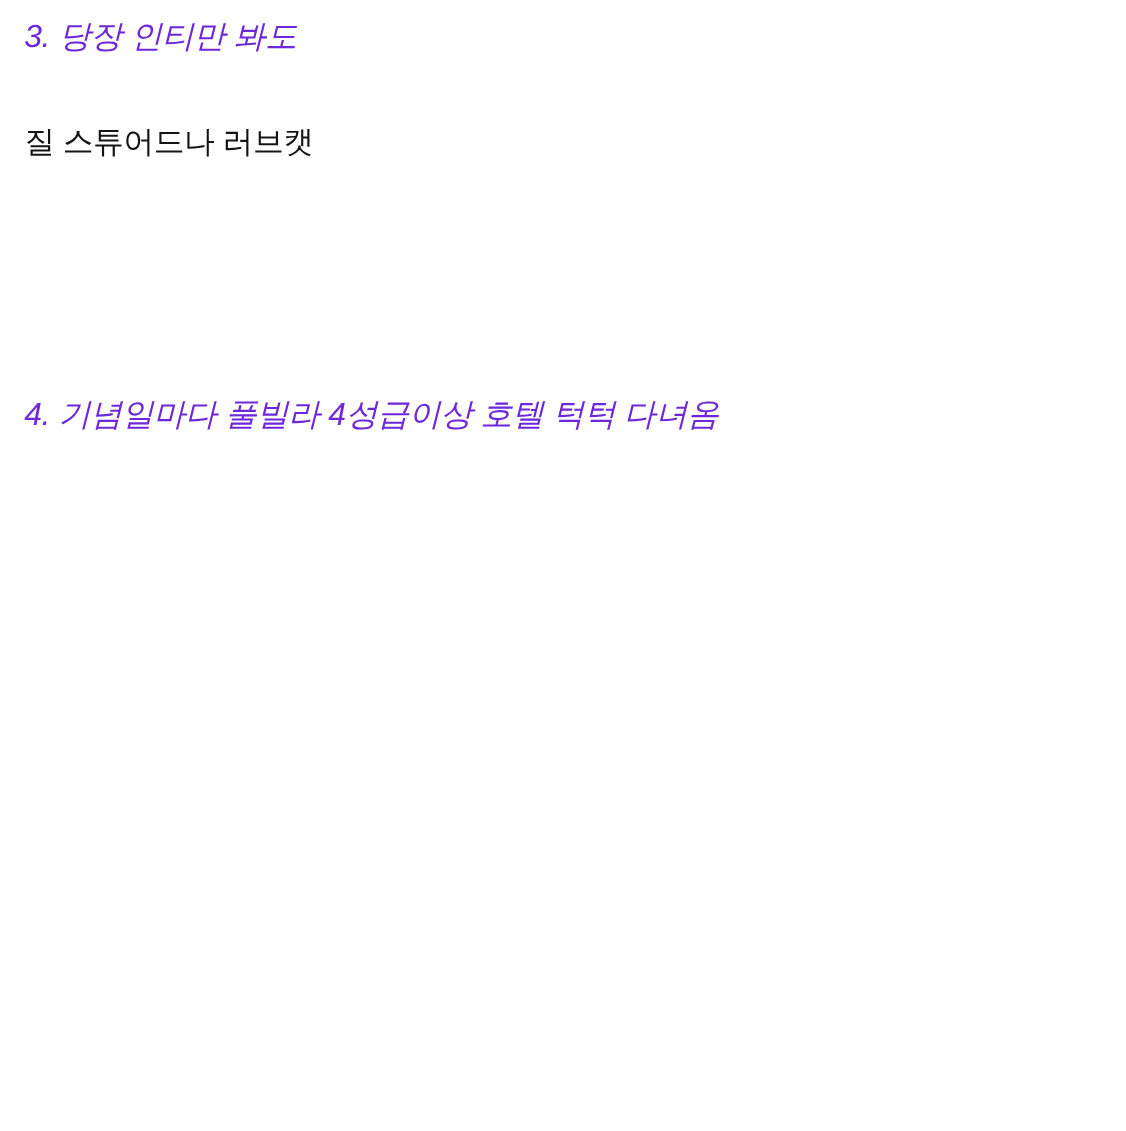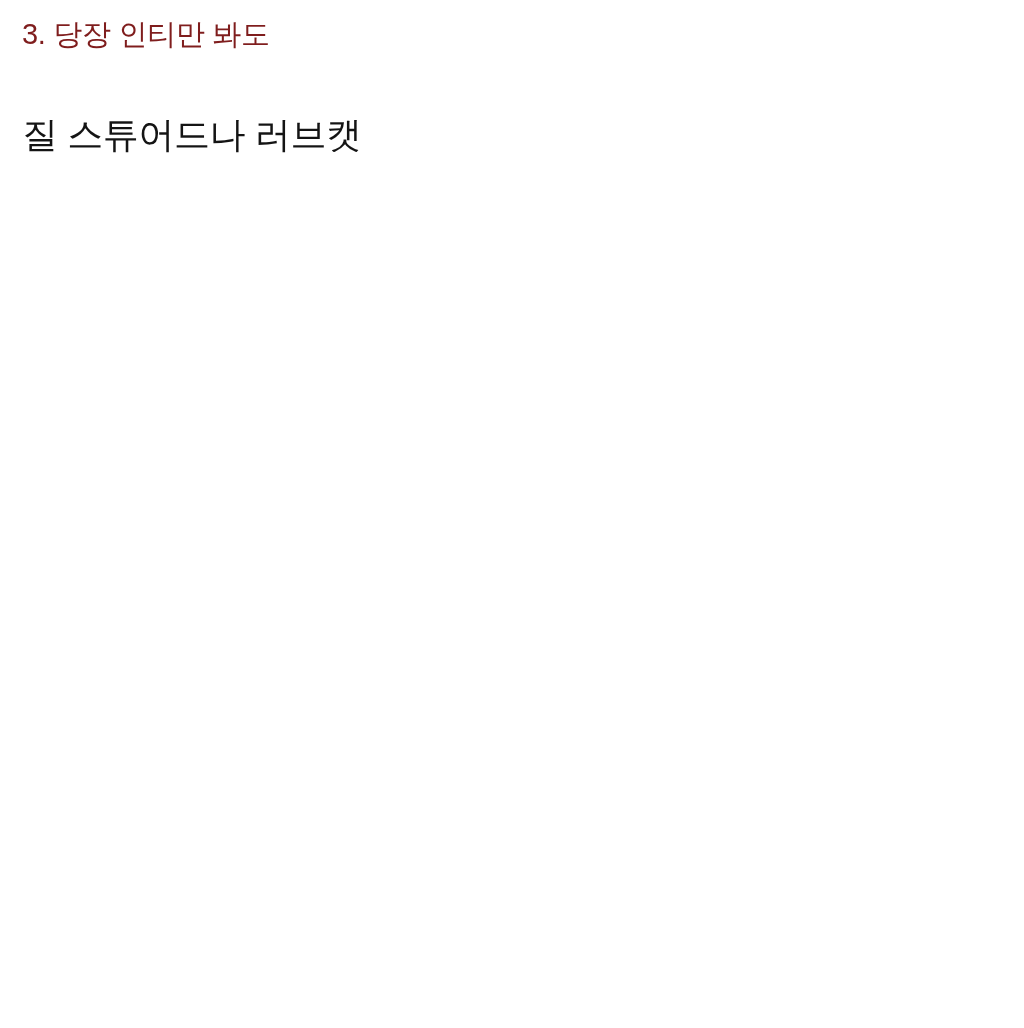--- a/index.html
+++ b/index.html
@@ -19,25 +19,26 @@
     width: 1024px;
     height: 1028px;
     padding: 14px 20px 0 22px;
     background: #ffffff;
   }
   .heading {
     font-size: 29px;
     line-height: 1.38;
     font-weight: 400;
     letter-spacing: -0.3px;
-    color: #7f1d1d;
+    color: #6d28d9;
     margin: 0;
+    font-style: italic;
   }
   .para {
-    font-size: 36px;
+    font-size: 28px;
     line-height: 1.62;
     font-weight: 400;
     letter-spacing: -0.4px;
     color: #141414;
     margin: 0;
   }
   .gap-sm { height: 52px; }
   .gap-md { height: 56px; }
   .gap-lg { height: 150px; }
   .gap-xl { height: 140px; }
@@ -52,20 +53,21 @@
 
   <div class="gap-sm"></div>
 
   <p class="para">질 스튜어드나 러브캣</p>
 
   <div class="gap-md"></div>
 
 
   <div class="gap-lg"></div>
 
+  <p class="heading">4. 기념일마다 풀빌라 4성급이상 호텔 턱턱 다녀옴</p>
 
   <div class="gap-para"></div>
 
 
   <div class="gap-xl"></div>
 
 
 </div>
 
 </body></html>

